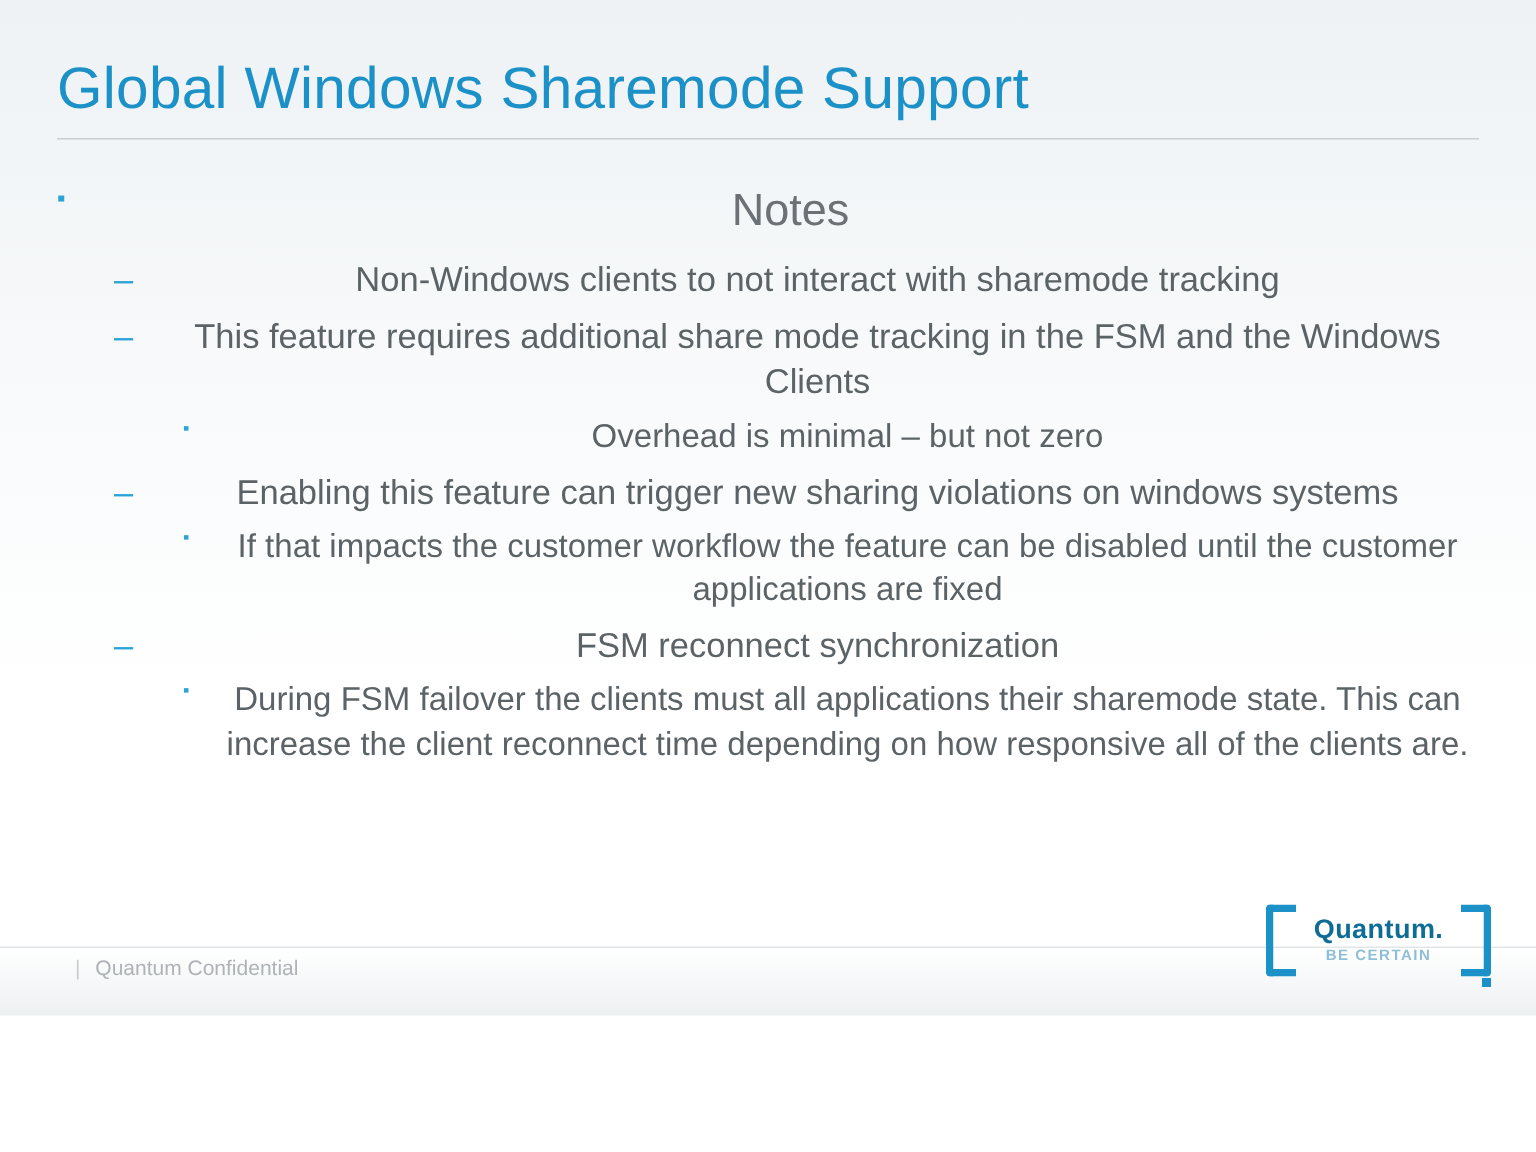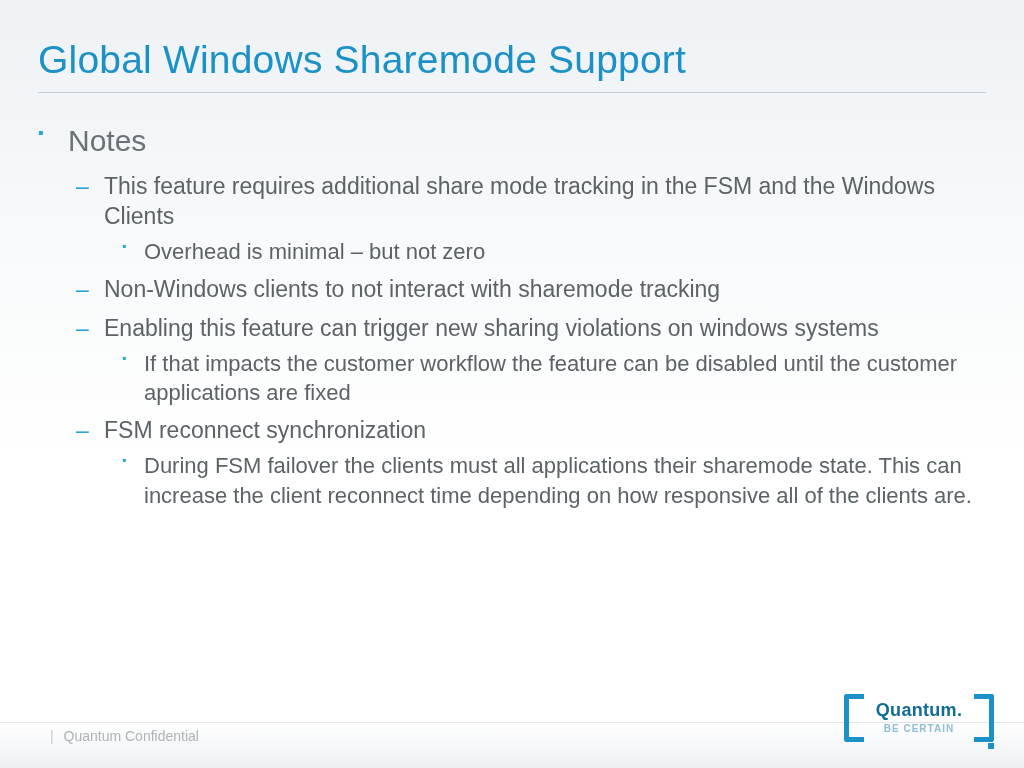--- a/index.html
+++ b/index.html
@@ -4,37 +4,38 @@
 <style>
   * { margin: 0; padding: 0; box-sizing: border-box; }
   html, body { width: 1024px; height: 768px; overflow: hidden; }
   body {
     font-family: Arial, Helvetica, sans-serif;
     background: linear-gradient(to bottom, #eef2f5 0%, #f7f9fa 30%, #ffffff 60%, #ffffff 100%);
     position: relative;
   }
   .slide {
     width: 1024px;
-    height: 768px;
+    height: 677px;
     padding: 38px 38px 0 38px;
     position: relative;
   }
   .title {
     color: #1b91c8;
     font-size: 39px;
     font-weight: 400;
     padding-bottom: 10px;
     border-bottom: 1px solid #c8cdd1;
     margin-bottom: 28px;
     letter-spacing: 0.2px;
   }
   .content {
     color: #5c6367;
     font-size: 23px;
     line-height: 1.32;
+    text-align: center;
   }
   ul { list-style: none; }
   .lvl1 > li {
     position: relative;
     padding-left: 30px;
     margin-bottom: 6px;
     font-size: 30px;
     color: #6b7175;
   }
   .lvl1 > li::before {
@@ -144,29 +145,29 @@
 <div class="slide">
 
   <h1 class="title">Global Windows Sharemode Support</h1>
 
   <div class="content">
     <ul class="lvl1">
       <li>
         <span>Notes</span>
         <ul class="lvl2">
           <li>
+            <span>Non-Windows clients to not interact with sharemode tracking</span>
+          </li>
+          <li>
             <span>This feature requires additional share mode tracking in the FSM and the Windows Clients</span>
             <ul class="lvl3">
               <li>
                 <span>Overhead is minimal – but not zero</span>
               </li>
             </ul>
-          </li>
-          <li>
-            <span>Non-Windows clients to not interact with sharemode tracking</span>
           </li>
           <li>
             <span>Enabling this feature can trigger new sharing violations on windows systems</span>
             <ul class="lvl3">
               <li>
                 <span>If that impacts the customer workflow the feature can be disabled until the customer applications are fixed</span>
               </li>
             </ul>
           </li>
           <li>

